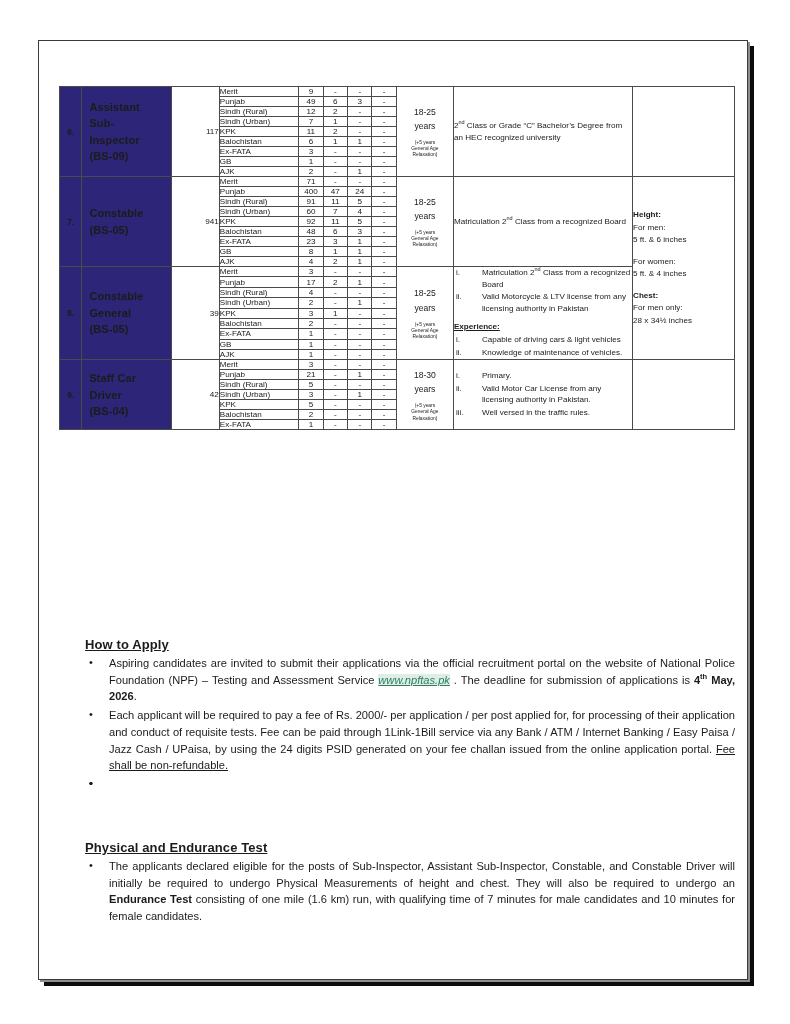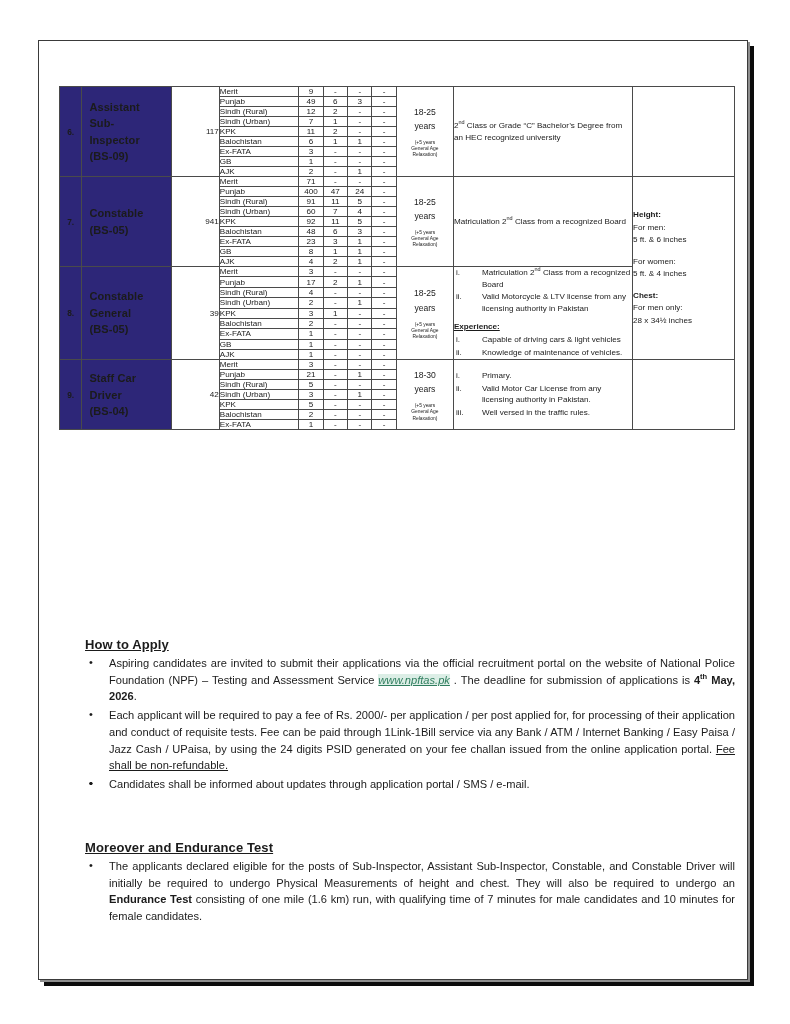--- a/index.html
+++ b/index.html
@@ -530,27 +530,26 @@
             <span>Each applicant will be required to pay a fee of Rs. 2000/- per application / per post applied for, for processing of their application and conduct of requisite tests. Fee can be paid through 1Link-1Bill service via any Bank / ATM / Internet Banking / Easy Paisa / Jazz Cash / UPaisa, by using the 24 digits PSID generated on your fee challan issued from the online application portal. </span><span class="u">Fee shall be non-refundable.</span>
           </li>
           <li>
             <span class="bul">•</span>
           </li>
           <li>
             <span class="bul">•</span>
           </li>
           <li>
             <span class="bul">•</span>
-            <span>Candidates shall be informed about updates through application portal / SMS / e-mail.</span>
           </li>
         </ul>
       </div>
 
       <div class="prose" style="top:799px;">
-        <div class="sec-head">Moreover and Endurance Test</div>
+        <div class="sec-head">Physical and Endurance Test</div>
         <ul class="bullets">
           <li>
             <span class="bul">•</span>
             <span>The applicants declared eligible for the posts of Sub-Inspector, Assistant Sub-Inspector, Constable, and Constable Driver will initially be required to undergo Physical Measurements of height and chest. They will also be required to undergo an </span><span class="b">Endurance Test</span><span> consisting of one mile (1.6 km) run, with qualifying time of 7 minutes for male candidates and 10 minutes for female candidates.</span>
           </li>
         </ul>
       </div>
 
     </div>
   </div>

